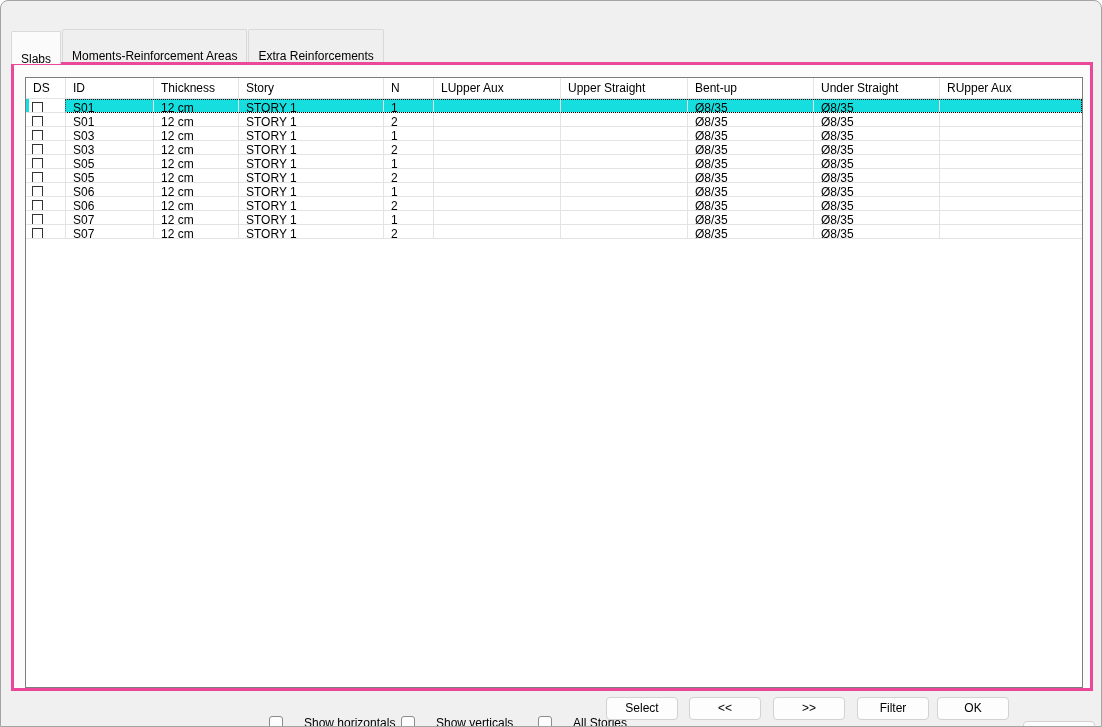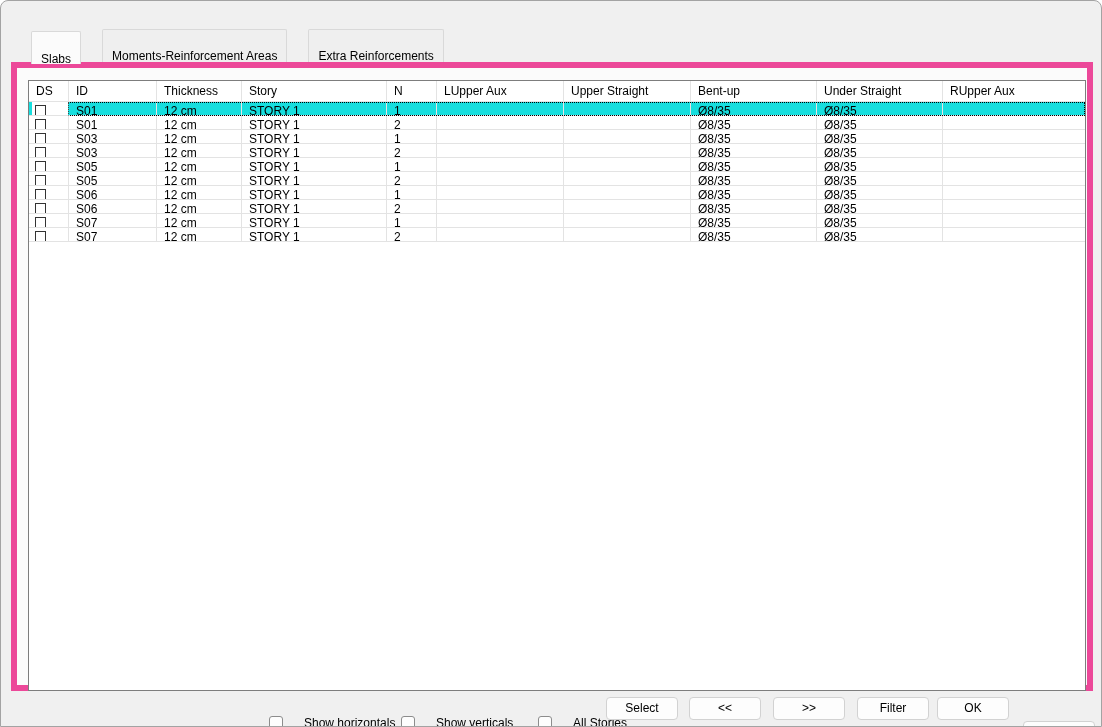--- a/index.html
+++ b/index.html
@@ -12,27 +12,27 @@
 
   
   .titlebar{position:absolute;left:0;top:0;right:0;height:32px;}
   .title-text{position:absolute;left:14px;top:0;line-height:32px;font-size:13px;color:#5a5a5a;white-space:nowrap;}
   .close-btn{position:absolute;right:8px;top:4px;width:28px;height:26px;display:flex;
              align-items:center;justify-content:center;font-size:15px;color:#4d4d4d;cursor:default;}
 
   
   .tabstrip{position:absolute;left:10px;top:38px;height:25px;display:flex;align-items:flex-end;z-index:3;}
   .tab{padding:16px 9px;white-space:nowrap;border:1px solid #d9d9d9;border-bottom:none;
-       border-radius:2px 2px 0 0;margin-right:1px;margin-left:20px;}
+       border-radius:2px 2px 0 0;margin-right:1px;}
   .tab.inactive{height:21px;line-height:20px;margin-bottom:2px;background:#efefef;}
   .tab.active{height:25px;line-height:22px;margin-bottom:0;background:#fbfbfb;z-index:4;}
 
   
   .tabpanel{position:absolute;left:10px;top:61px;width:1082px;height:629px;
-            background:#fbfbfb;border:6px solid #ec4899;z-index:2;}
+            background:#fbfbfb;border:3px solid #ec4899;z-index:2;}
 
   
   .table{position:absolute;left:11px;top:12px;width:1058px;height:611px;
          background:#ffffff;border:1px solid #7d7d7d;overflow:hidden;}
   .grid-row{display:grid;grid-template-columns:40px 88px 85px 145px 50px 127px 127px 126px 126px minmax(0,1fr);}
   .thead{height:21px;}
   .thead .cell{line-height:20px;border-bottom:1px solid #e3e3e3;}
   .cell{padding-left:7px;border-right:1px solid #e3e3e3;white-space:nowrap;overflow:hidden;}
   .cell:last-child{border-right:none;}
   .trow{height:14px;}

